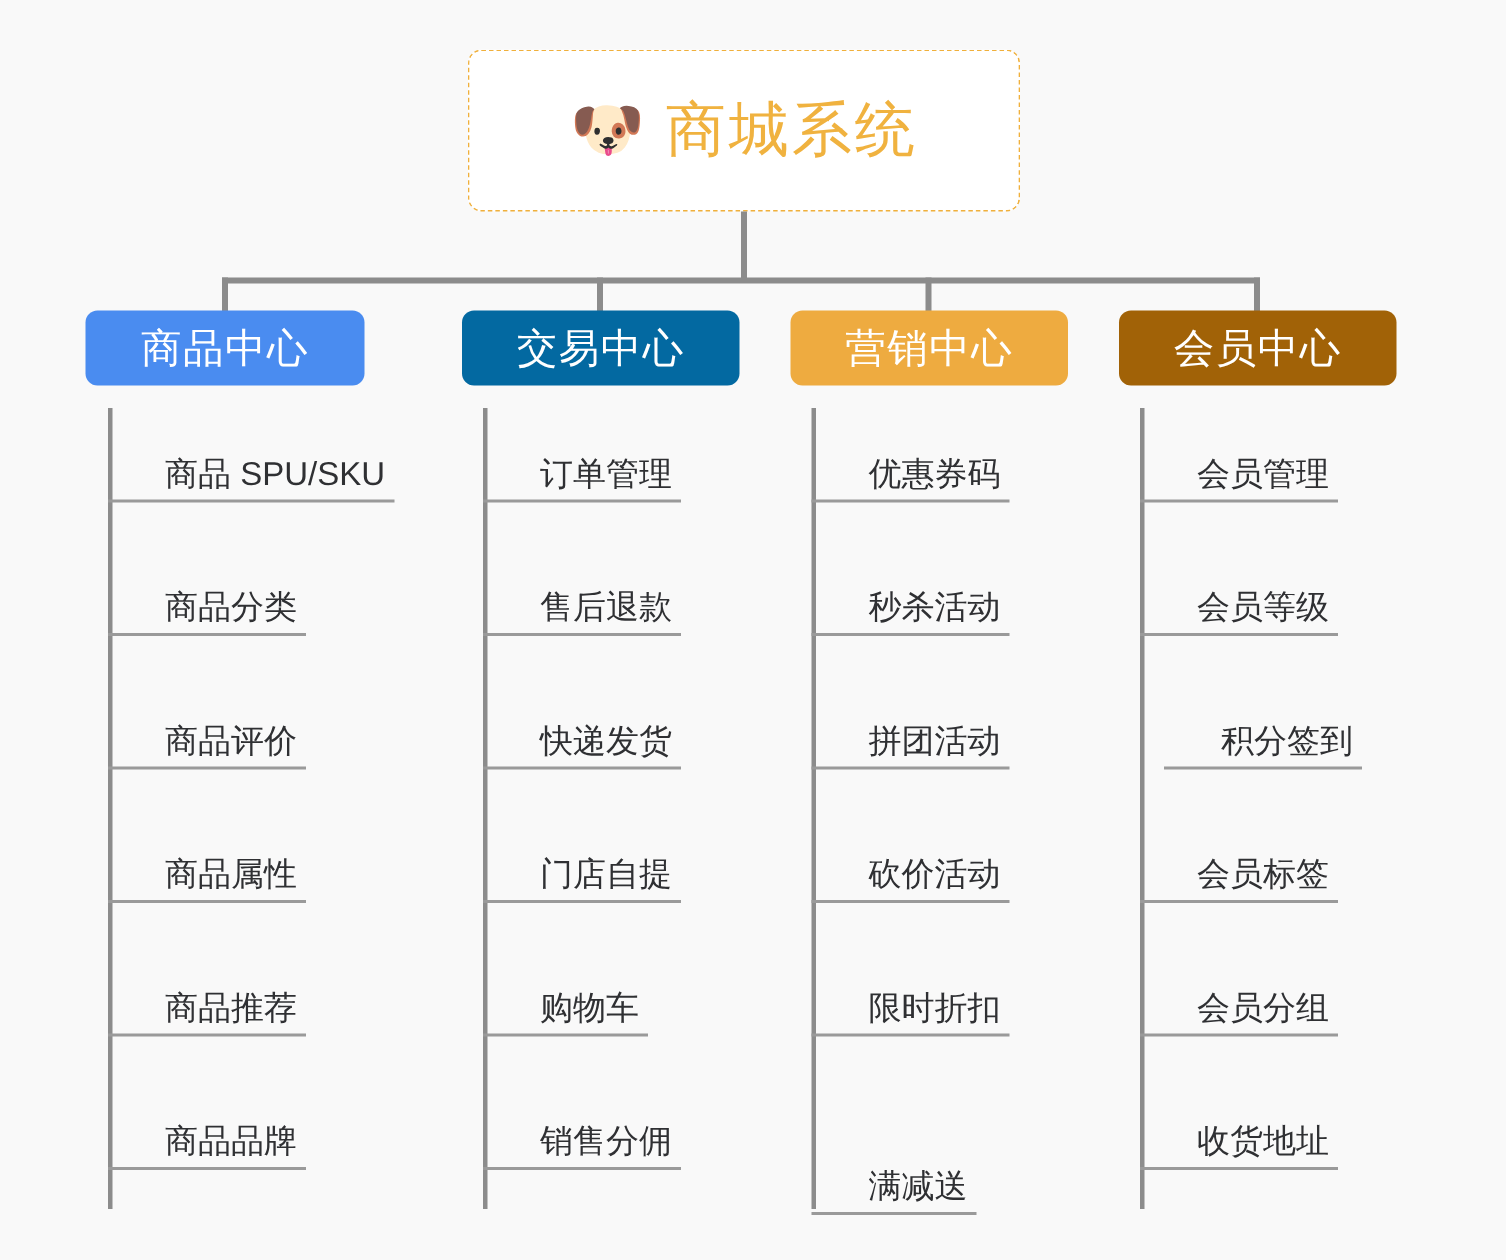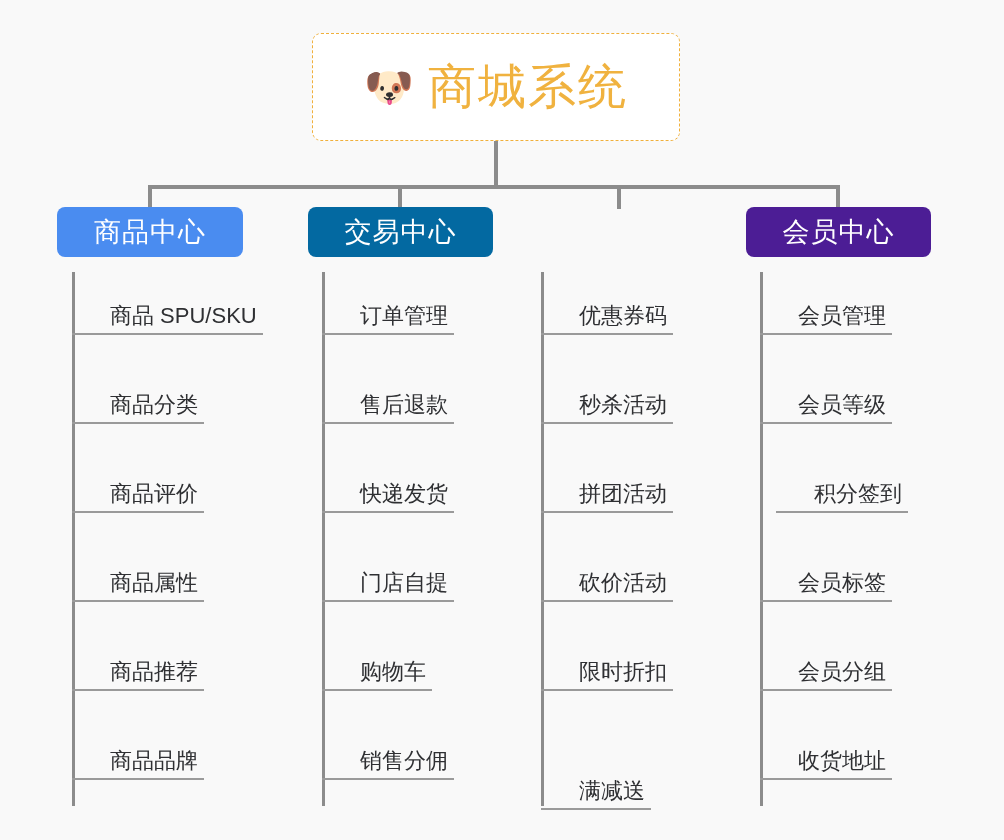--- a/index.html
+++ b/index.html
@@ -35,21 +35,21 @@
     align-items: center;
     justify-content: center;
     gap: 14px;
   }
   .root-icon {
     font-size: 40px;
     line-height: 1;
     display: block;
   }
   .root-title {
-    font-size: 48px;
+    font-size: 40px;
     color: #f0b23f;
     letter-spacing: 2px;
     line-height: 1;
     white-space: nowrap;
   }
 
   
   .line {
     position: absolute;
     background: #8c8c8c;
@@ -129,21 +129,24 @@
   <div class="line line-v" style="left:398px; top:185px; height:24px;"></div>
   <div class="line line-v" style="left:617px; top:185px; height:24px;"></div>
   <div class="line line-v" style="left:836px; top:185px; height:24px;"></div>
 
   <div class="cat-box" style="left: 57px; width: 186px; background: rgb(74, 140, 240);">
     <span class="cat-label">商品中心</span>
   </div>
   <div class="cat-box" style="left: 308px; width: 185px; background: #0369a1;">
     <span class="cat-label">交易中心</span>
   </div>
-  <div class="cat-box" style="left: 746px; width: 185px; background: #4c1d95;">
+  <div class="cat-box" style="left: 527px; width: 185px; background: rgb(238, 171, 64);">
+    <span class="cat-label">营销中心</span>
+  </div>
+  <div class="cat-box" style="left: 746px; width: 185px; background: #a16207;">
     <span class="cat-label">会员中心</span>
   </div>
 
   <div class="leaf-col" style="left:72px;">
     <div class="trunk" style="height: 534px;"></div>
     <div class="leaf-item" style="top:0px;">
       <span class="leaf-label">商品 SPU/SKU</span>
       <span class="leaf-underline" style="width: 191px;"></span>
     </div>
     <div class="leaf-item" style="top:89px;">

